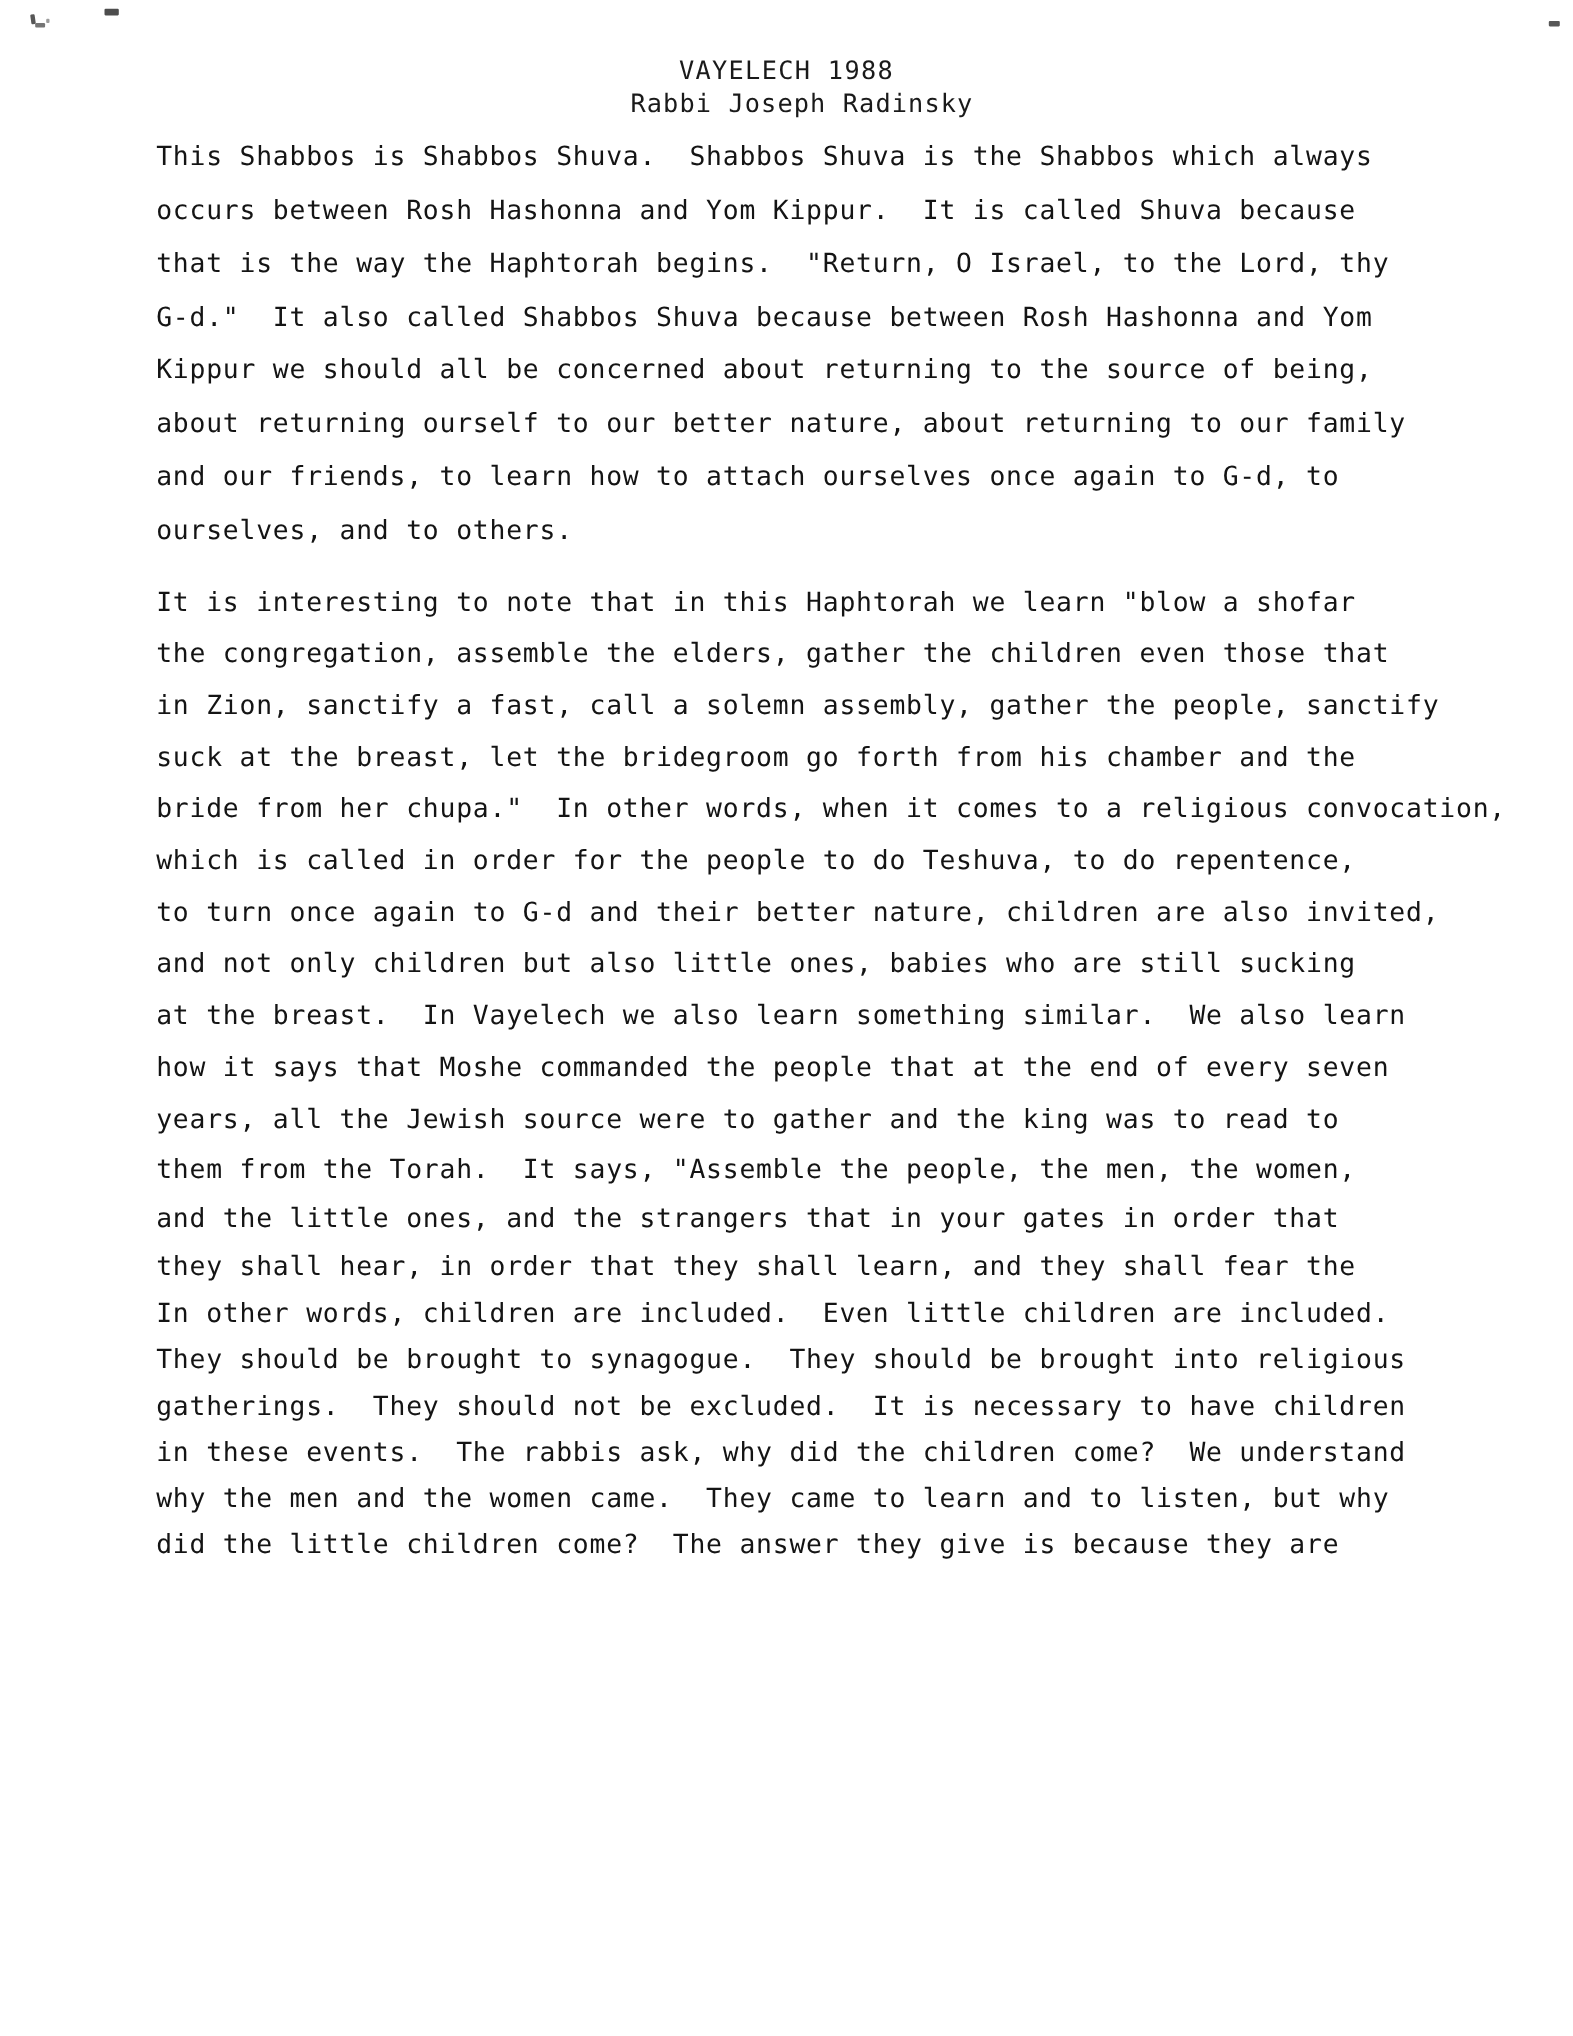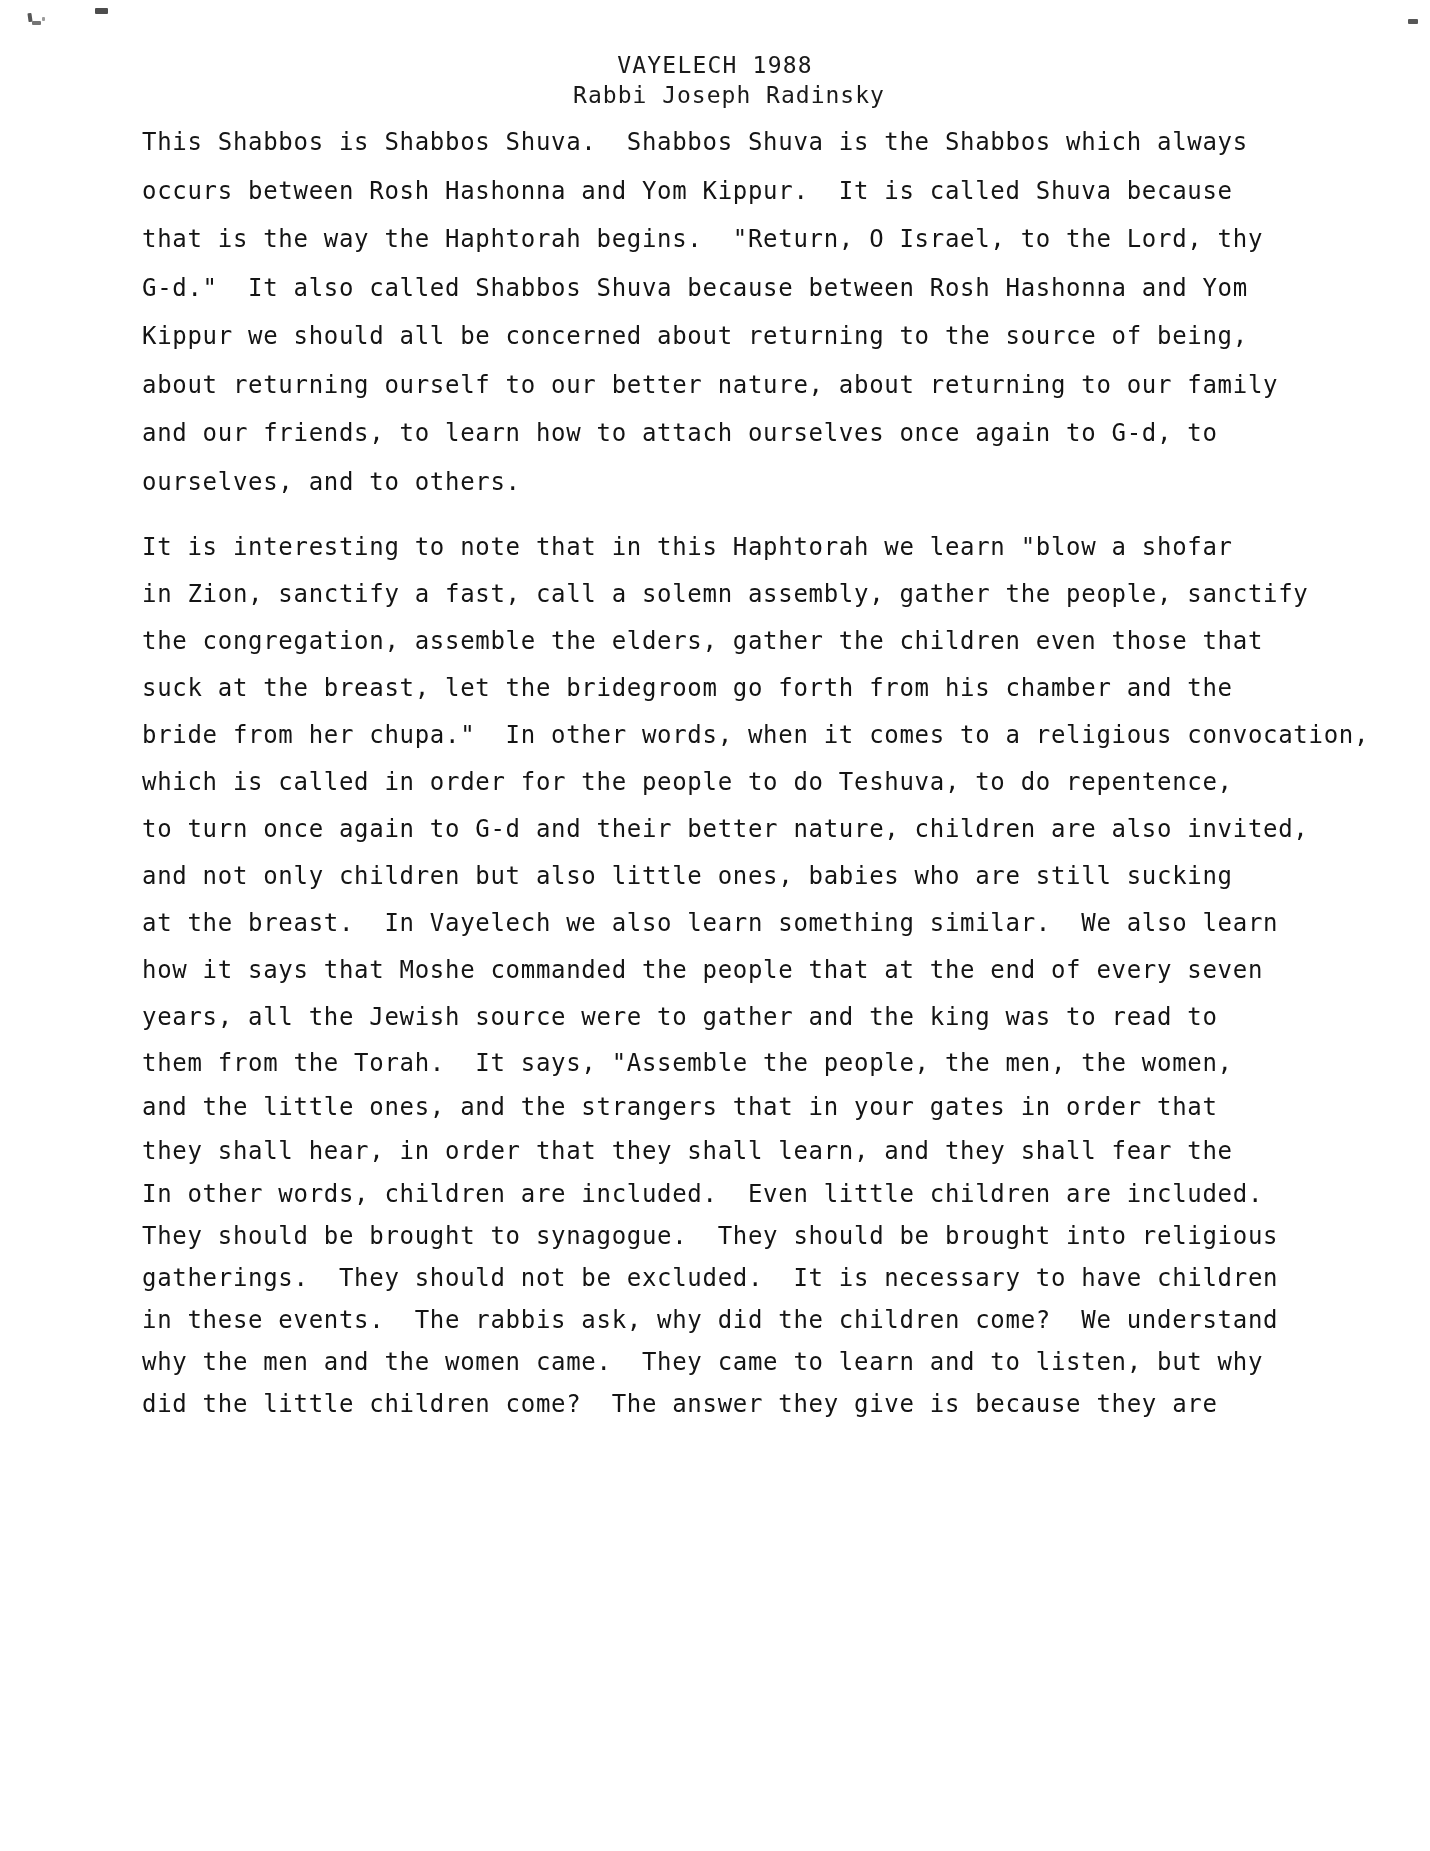--- a/index.html
+++ b/index.html
@@ -98,22 +98,22 @@
         <span class="ln">occurs between Rosh Hashonna and Yom Kippur.  It is called Shuva because</span>
         <span class="ln">that is the way the Haphtorah begins.  "Return, O Israel, to the Lord, thy</span>
         <span class="ln">G-d."  It also called Shabbos Shuva because between Rosh Hashonna and Yom</span>
         <span class="ln">Kippur we should all be concerned about returning to the source of being,</span>
         <span class="ln">about returning ourself to our better nature, about returning to our family</span>
         <span class="ln">and our friends, to learn how to attach ourselves once again to G-d, to</span>
         <span class="ln">ourselves, and to others.</span>
       </div>
     <div class="para" id="para-2">
         <span class="ln">It is interesting to note that in this Haphtorah we learn "blow a shofar</span>
+        <span class="ln">the congregation, assemble the elders, gather the children even those that</span>
         <span class="ln">in Zion, sanctify a fast, call a solemn assembly, gather the people, sanctify</span>
-        <span class="ln">the congregation, assemble the elders, gather the children even those that</span>
         <span class="ln">suck at the breast, let the bridegroom go forth from his chamber and the</span>
         <span class="ln">bride from her chupa."  In other words, when it comes to a religious convocation,</span>
         <span class="ln">which is called in order for the people to do Teshuva, to do repentence,</span>
         <span class="ln">to turn once again to G-d and their better nature, children are also invited,</span>
         <span class="ln">and not only children but also little ones, babies who are still sucking</span>
         <span class="ln">at the breast.  In Vayelech we also learn something similar.  We also learn</span>
         <span class="ln">how it says that Moshe commanded the people that at the end of every seven</span>
         <span class="ln">years, all the Jewish source were to gather and the king was to read to</span>
         <span class="ln tight">them from the Torah.  It says, "Assemble the people, the men, the women,</span>
         <span class="ln tight">and the little ones, and the strangers that in your gates in order that</span>

